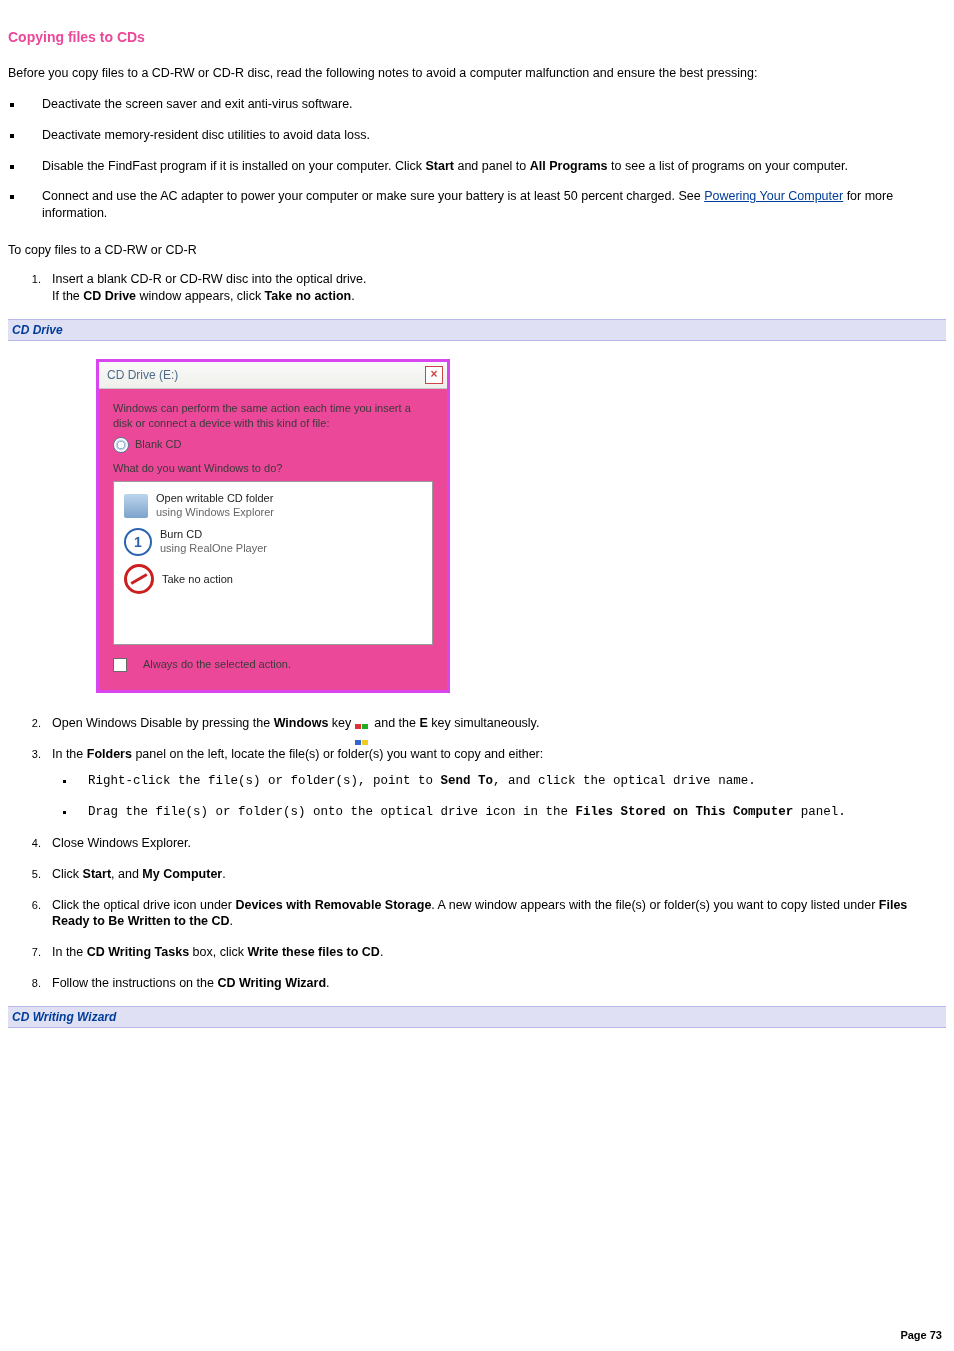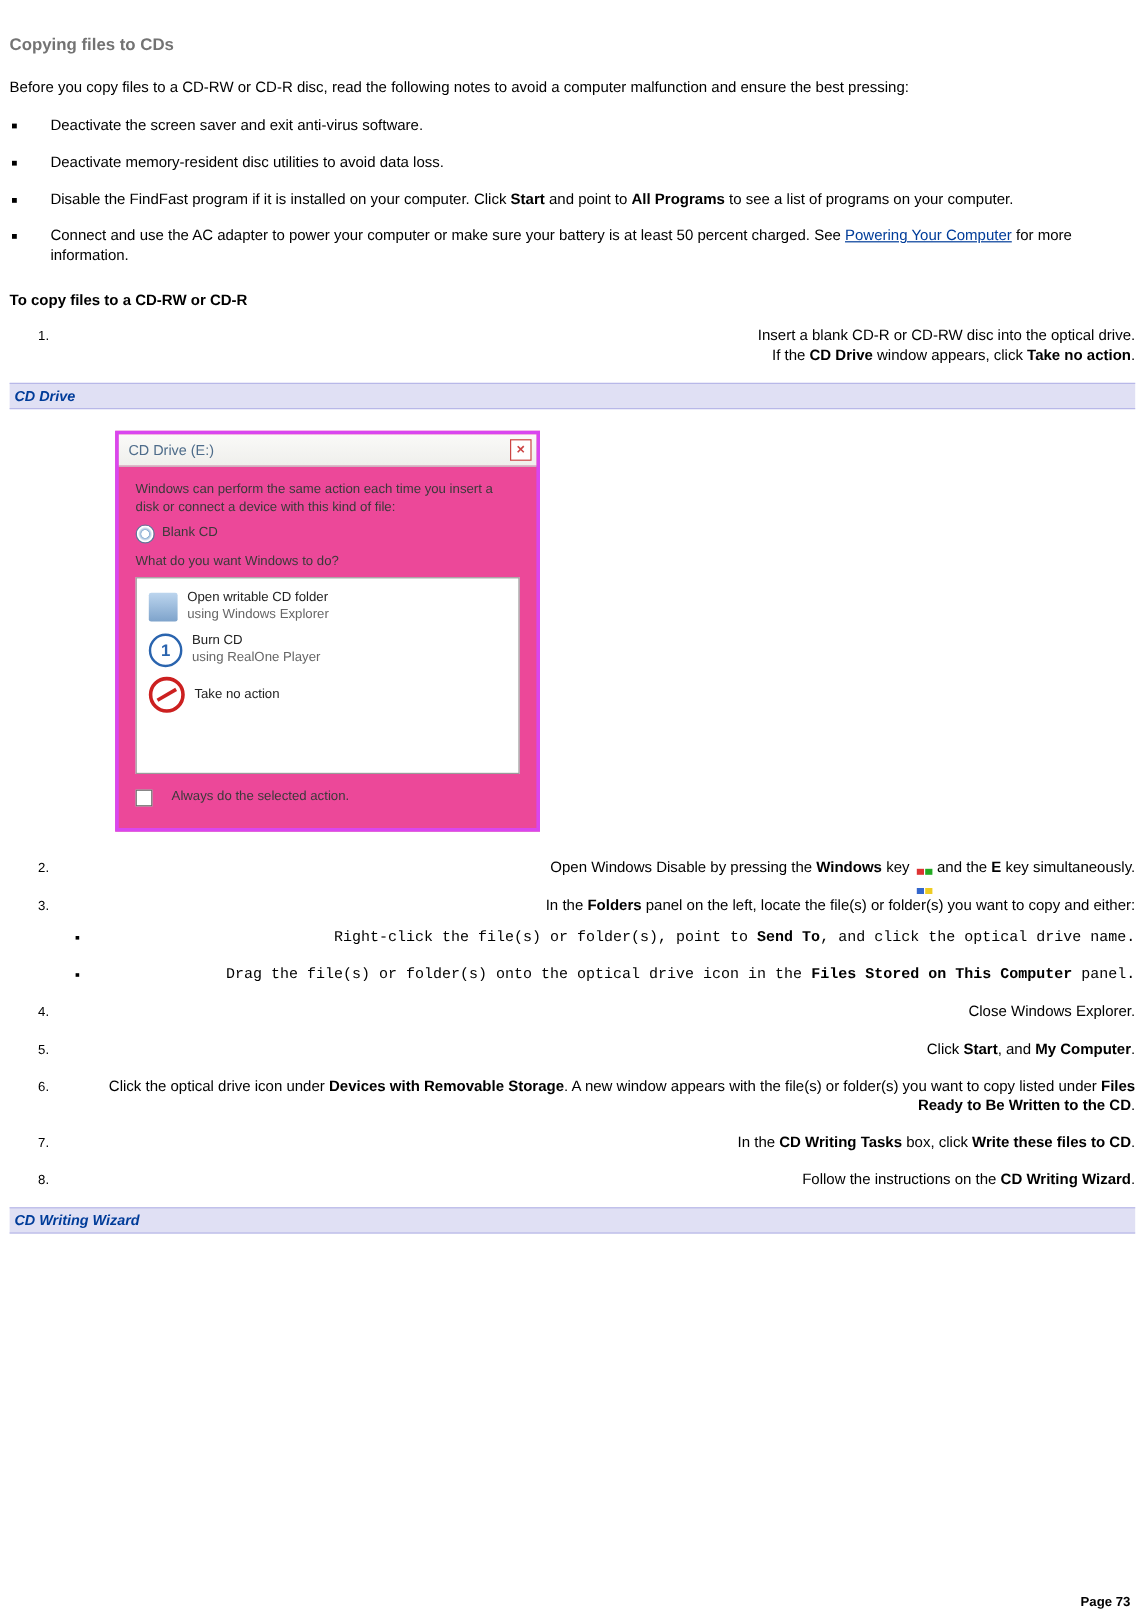--- a/index.html
+++ b/index.html
@@ -8,21 +8,21 @@
     color: #000;
     margin: 0;
     padding: 8px 8px 14px 8px;
     line-height: 1.35;
     width: 954px;
     box-sizing: border-box;
     position: relative;
     min-height: 1351px;
   }
   h2.main-title {
-    color: #737373;
+    color: #ec4899;
     font-size: 14px;
     font-weight: bold;
     margin: 20px 0 18px 0;
   }
   p.intro {
     margin: 0 0 14px 0;
   }
   ul.top-bullets {
     margin: 0 0 16px 0;
     padding-left: 16px;
@@ -30,27 +30,26 @@
   ul.top-bullets > li {
     list-style-type: square;
     margin: 0 0 14px 0;
     padding-left: 18px;
   }
   a.link {
     color: #003c99;
     text-decoration: underline;
   }
   .subhead {
-    font-weight: bold;
+    font-weight: normal;
     margin: 20px 0 12px 0;
   }
   ol.steps {
     margin: 0 0 12px 0;
     padding-left: 36px;
-    text-align: right;
   }
   ol.steps > li {
     margin: 0 0 14px 0;
     padding-left: 8px;
   }
   ol.steps > li::marker {
     font-size: 11px;
   }
   ul.sub-bullets {
     margin: 10px 0 4px 0;
@@ -200,21 +199,21 @@
 <body>
 
 <h2 class="main-title">Copying files to CDs</h2>
 
 <p class="intro">Before you copy files to a CD-RW or CD-R disc, read the following notes to avoid a computer malfunction and ensure the best pressing:</p>
 
 <ul class="top-bullets">
   <li>Deactivate the screen saver and exit anti-virus software.</li>
   <li>Deactivate memory-resident disc utilities to avoid data loss.</li>
   <li>
-    <span>Disable the FindFast program if it is installed on your computer. Click </span><b>Start</b><span> and point to </span><b>All Programs</b><span> to see a list of programs on your computer.</span>
+    <span>Disable the FindFast program if it is installed on your computer. Click </span><b>Start</b><span> and panel to </span><b>All Programs</b><span> to see a list of programs on your computer.</span>
   </li>
   <li>
     <span>Connect and use the AC adapter to power your computer or make sure your battery is at least 50 percent charged. See </span><a href="#" class="link">Powering Your Computer</a><span> for more information.</span>
   </li>
 </ul>
 
 <p class="subhead">To copy files to a CD-RW or CD-R</p>
 
 <ol class="steps" start="1">
   <li>

